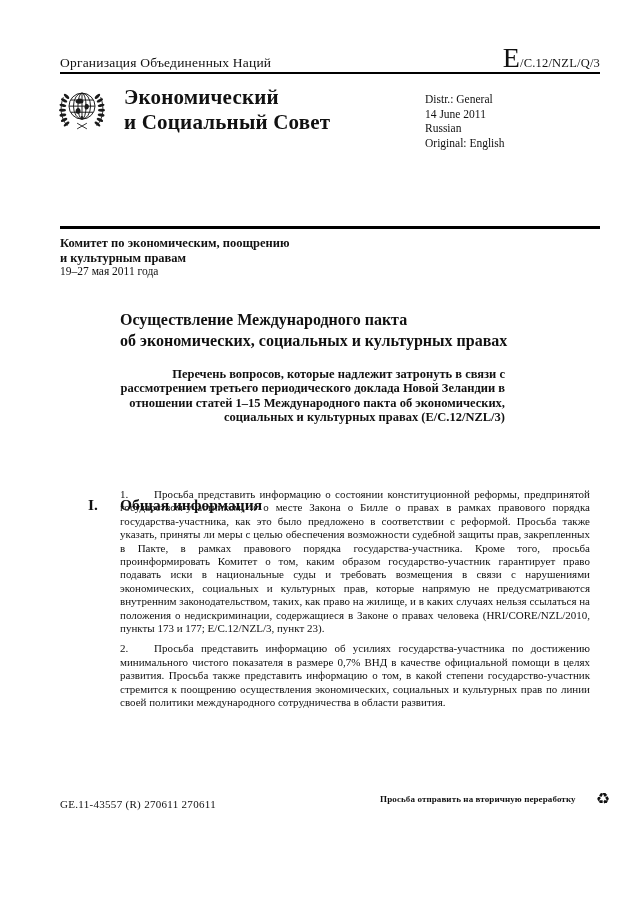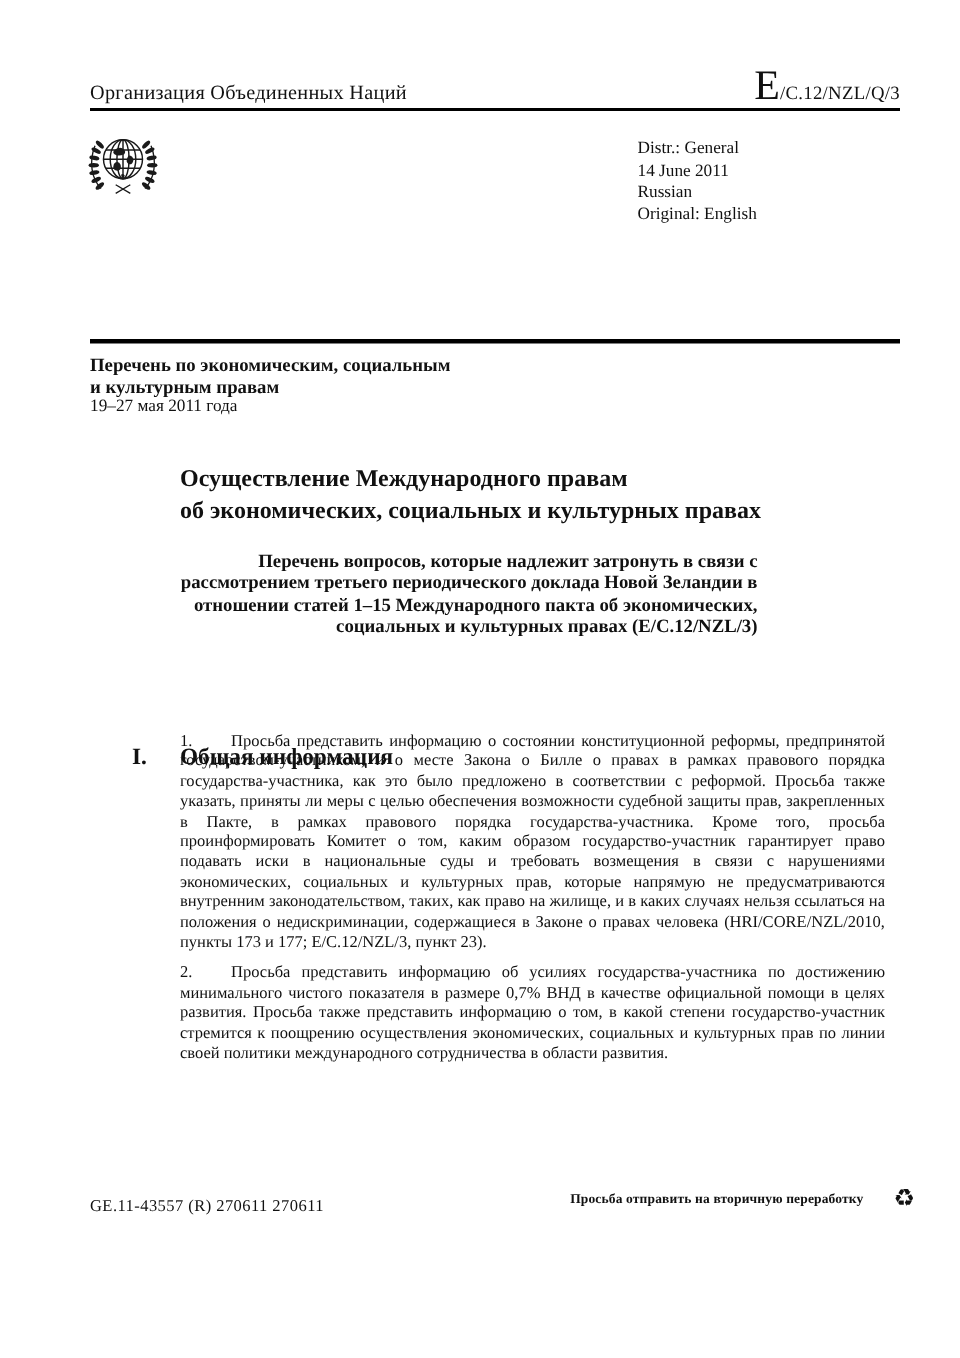--- a/index.html
+++ b/index.html
@@ -124,40 +124,44 @@
         <ellipse cx="54" cy="43" rx="4.2" ry="1.8" transform="rotate(25 54 43)"></ellipse>
         <ellipse cx="55.5" cy="37" rx="4.2" ry="1.8" transform="rotate(10 55.5 37)"></ellipse>
         <ellipse cx="56" cy="31" rx="4.2" ry="1.8"></ellipse>
         <ellipse cx="55.5" cy="25" rx="4.2" ry="1.8" transform="rotate(-12 55.5 25)"></ellipse>
         <ellipse cx="54" cy="19" rx="4.2" ry="1.8" transform="rotate(-28 54 19)"></ellipse>
         <ellipse cx="51" cy="14" rx="4.2" ry="1.8" transform="rotate(-45 51 14)"></ellipse>
       </g>
     </svg>
   </div>
 
+  <div class="council-title">
+    <div>Экономический</div>
+    <div>и Социальный Совет</div>
+  </div>
 
   <div class="distr-block">
     <div>Distr.: General</div>
     <div>14 June 2011</div>
     <div>Russian</div>
     <div>Original: English</div>
   </div>
 
   <div class="rule rule-heavy"></div>
 
   <div class="committee">
     <div class="committee-name">
-      <div>Перечень по экономическим, социальным</div>
+      <div>Комитет по экономическим, поощрению</div>
       <div>и культурным правам</div>
     </div>
     <div class="session-dates">19–27 мая 2011 года</div>
   </div>
 
   <div class="doc-title">
-    <div>Осуществление Международного правам</div>
+    <div>Осуществление Международного пакта</div>
     <div>об экономических, социальных и культурных правах</div>
   </div>
 
   <div class="doc-subtitle">Перечень вопросов, которые надлежит затронуть в связи с рассмотрением третьего периодического доклада Новой Зеландии в отношении статей 1–15 Международного пакта об экономических, социальных и культурных правах (E/C.12/NZL/3)</div>
 
   <div class="section-heading">
     <span class="sec-num">I.</span><span>Общая информация</span>
   </div>
 
   <div class="body-text">

